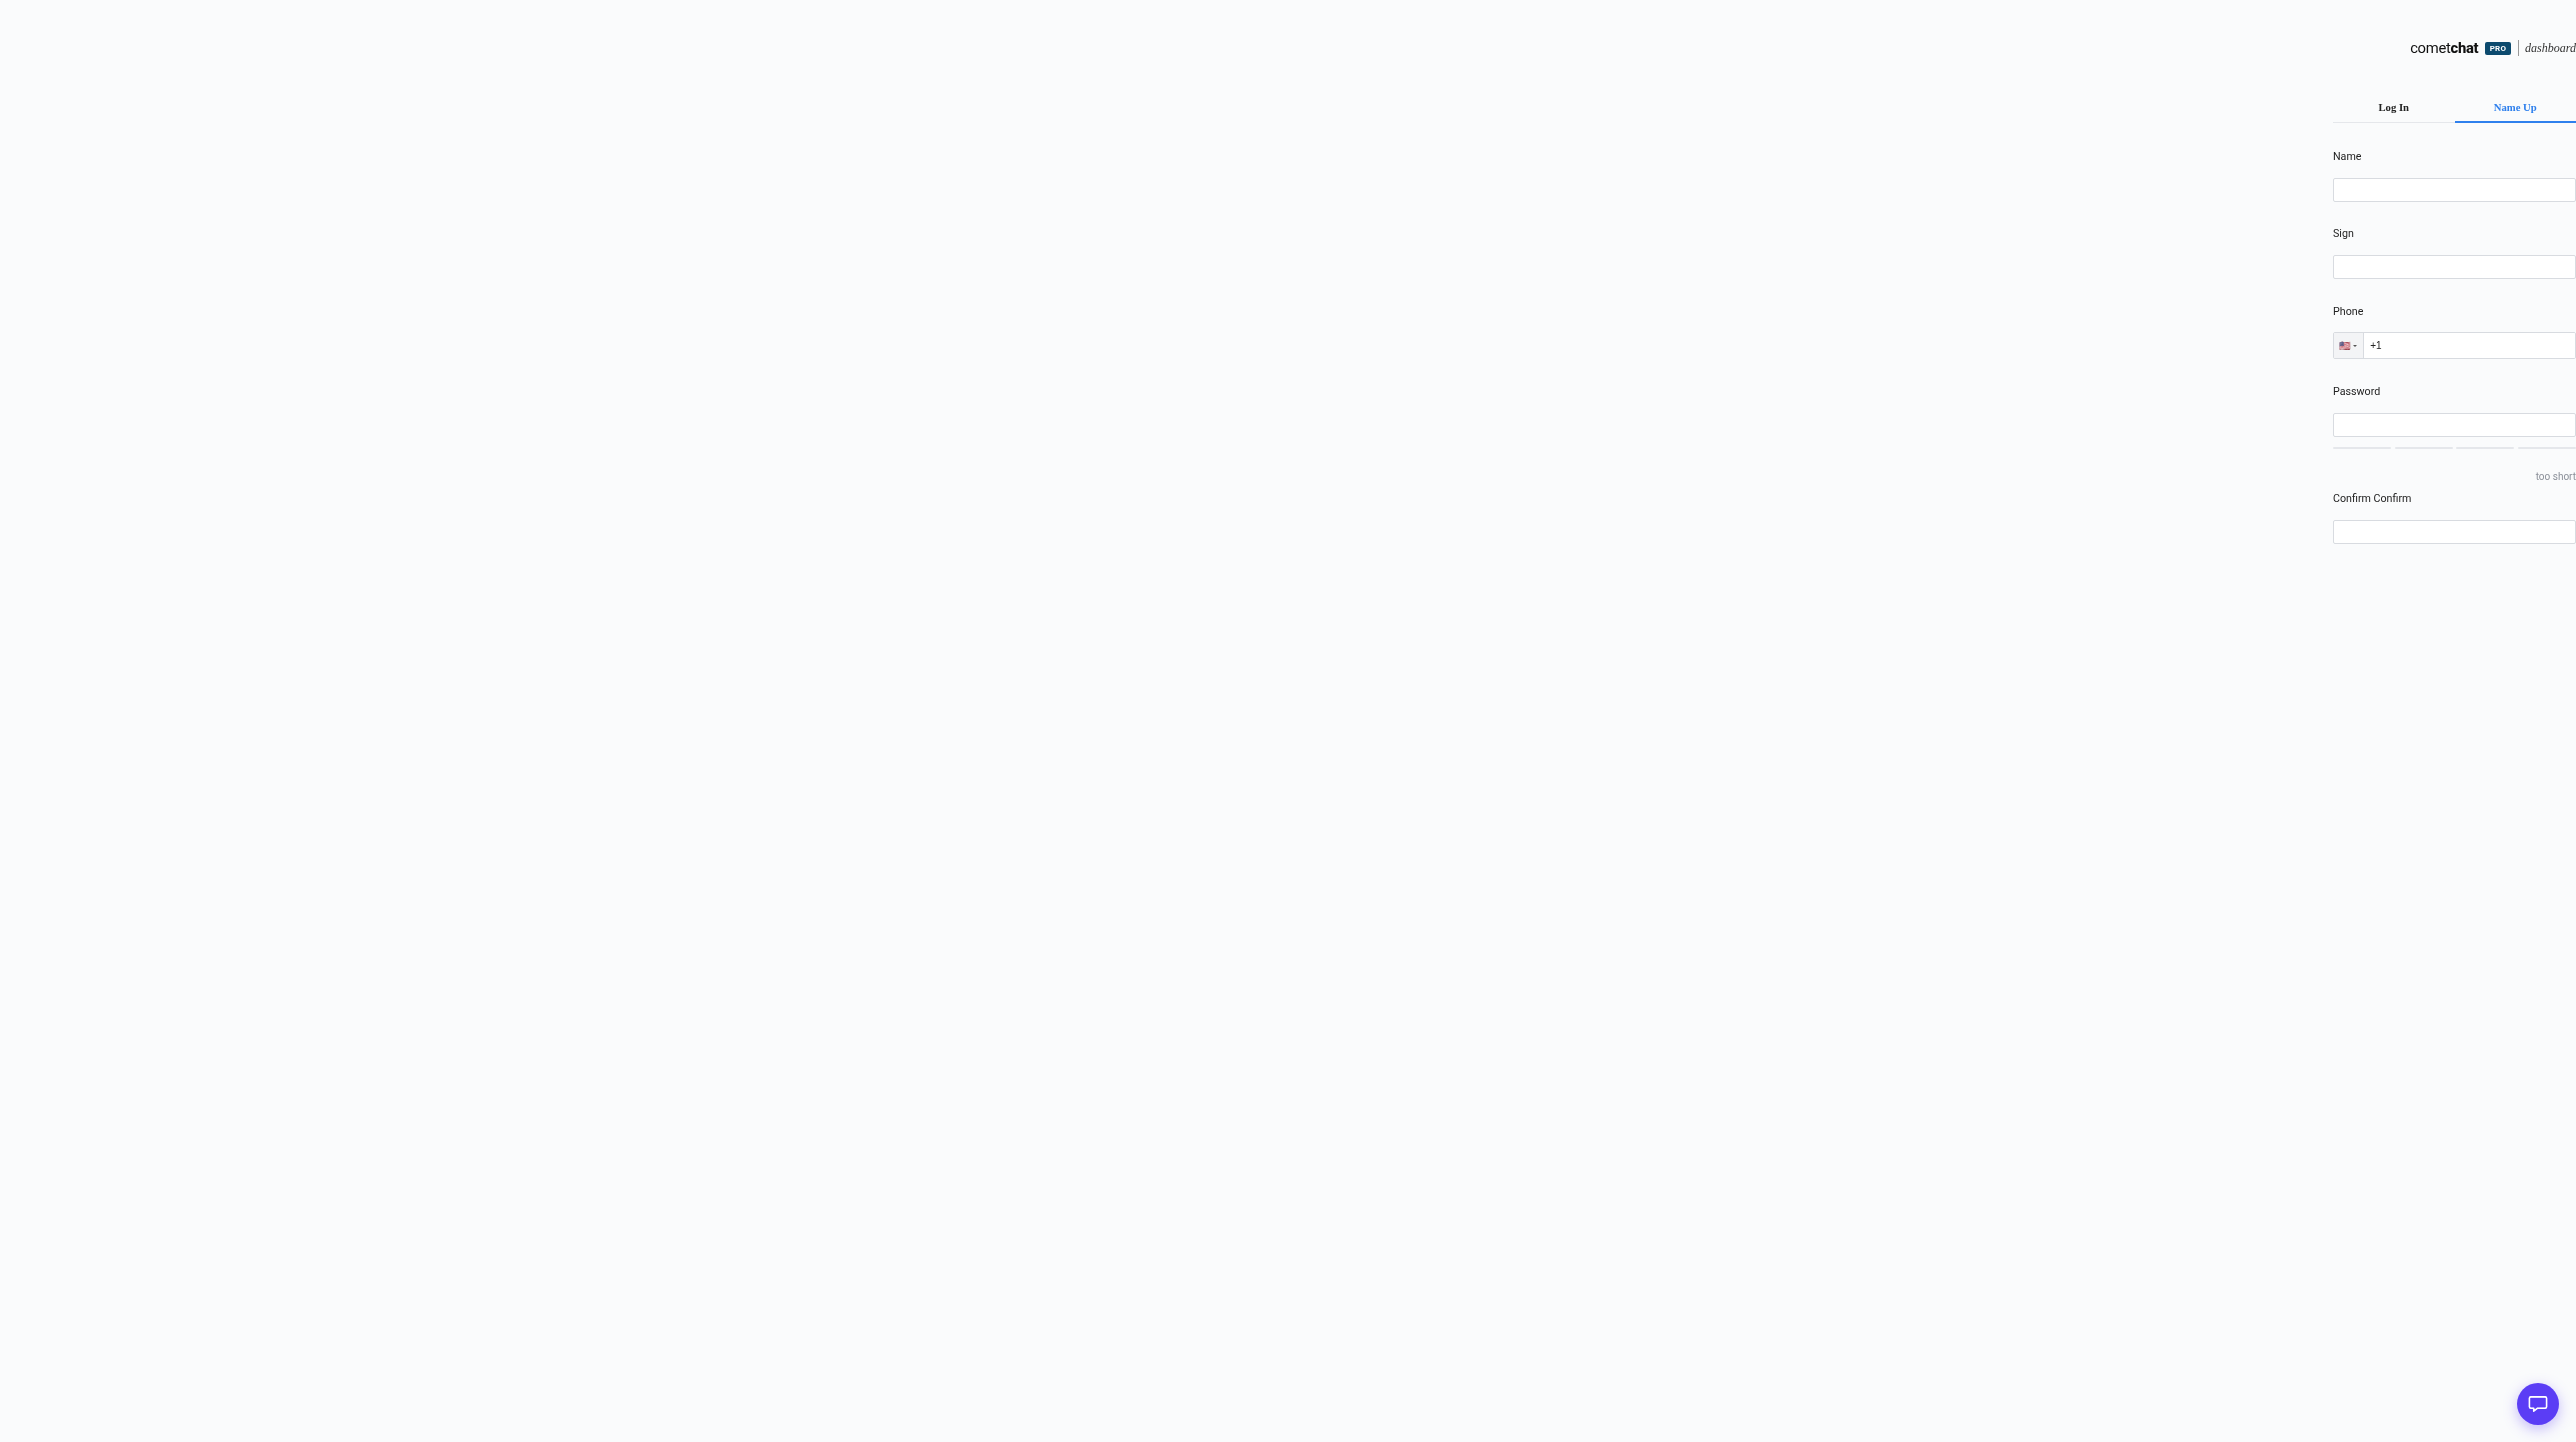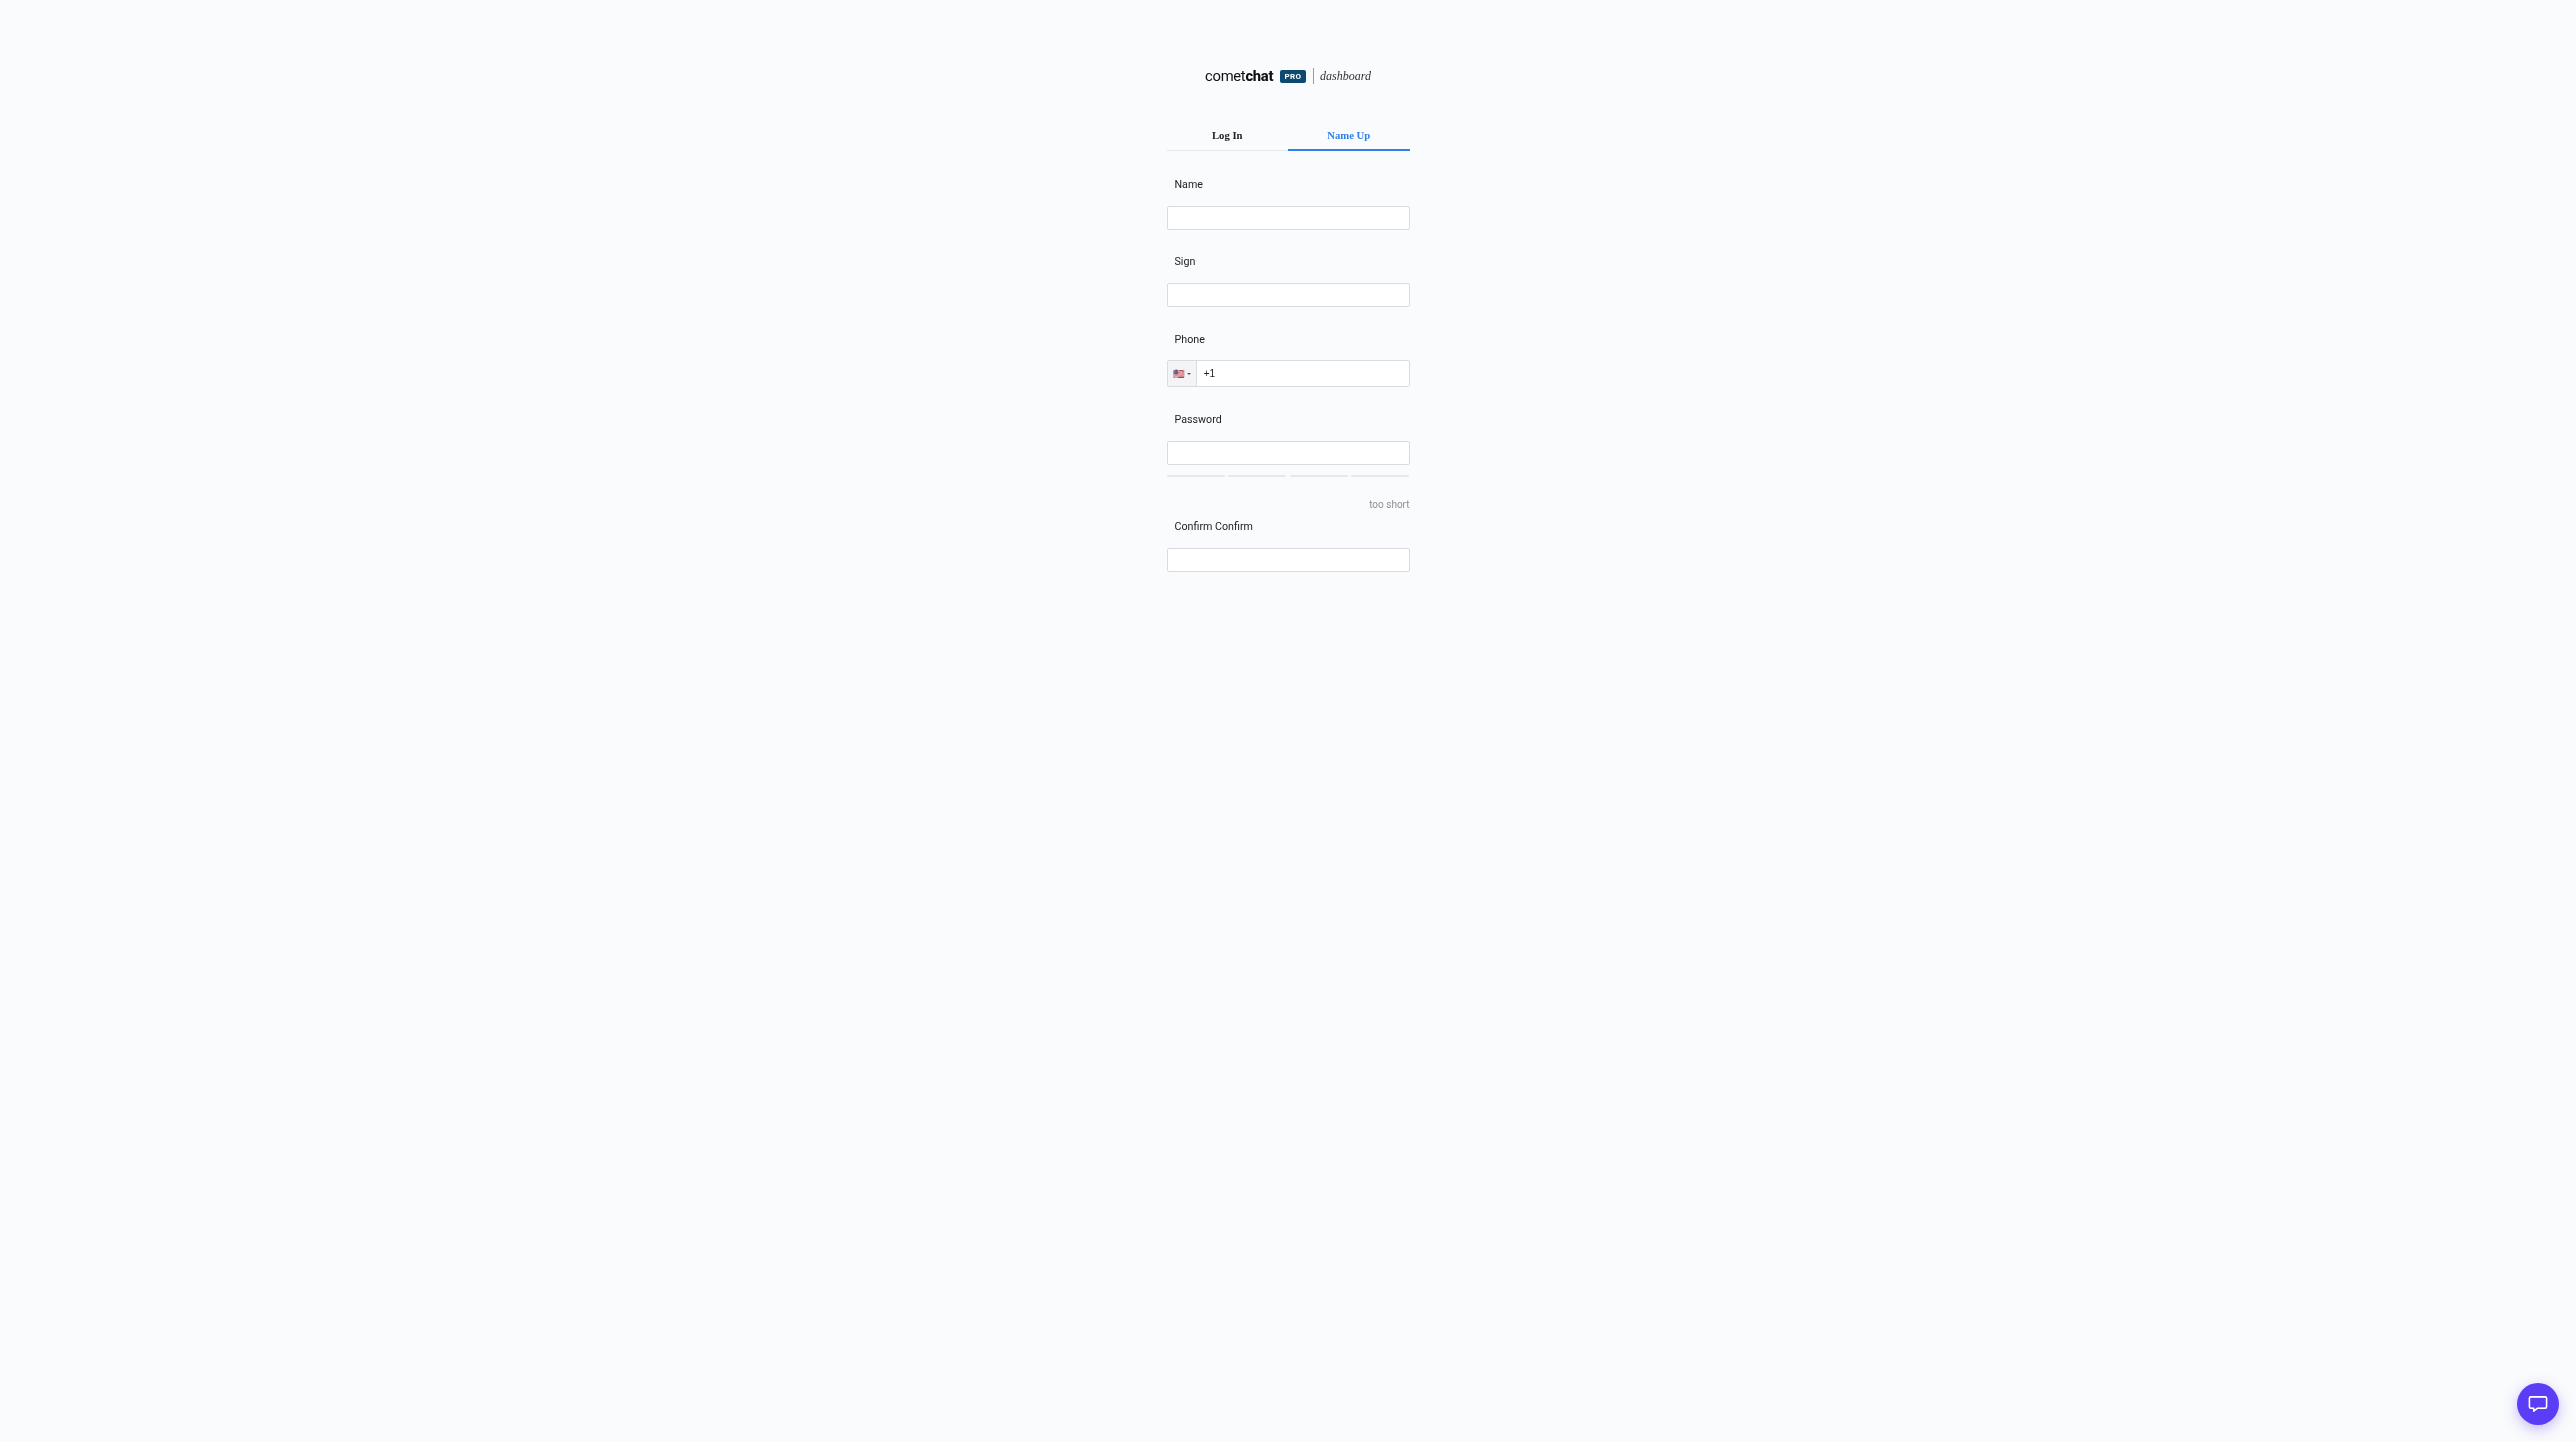--- a/index.html
+++ b/index.html
@@ -10,22 +10,22 @@
     color: #1a1a1a;
     font-size: 10.7px;
     overflow-x: hidden;
   }
 
   .page {
     width: 100%;
     min-height: 100vh;
     display: flex;
     flex-direction: column;
-    align-items: center;
-    padding-top: 67px;
+    align-items: flex-end;
+    padding-top: 39px;
   }
 
   
   .logo-row {
     display: flex;
     align-items: center;
     gap: 6.7px;
     margin-bottom: 37px;
   }
   .logo-brand {
@@ -92,21 +92,20 @@
 
   
   .field { margin-bottom: 25.5px; }
   .field.pw { margin-bottom: 9.4px; }
   .label {
     display: block;
     font-size: 10.7px;
     color: #222;
     margin-bottom: 14.8px;
     font-weight: 400;
-    margin-left: 8px;
   }
   .input {
     width: 100%;
     height: 24px;
     border: 0.7px solid #d8dbe0;
     border-radius: 2px;
     background: #fff;
     padding: 0 6.7px;
     font-size: 10px;
     color: #222;

